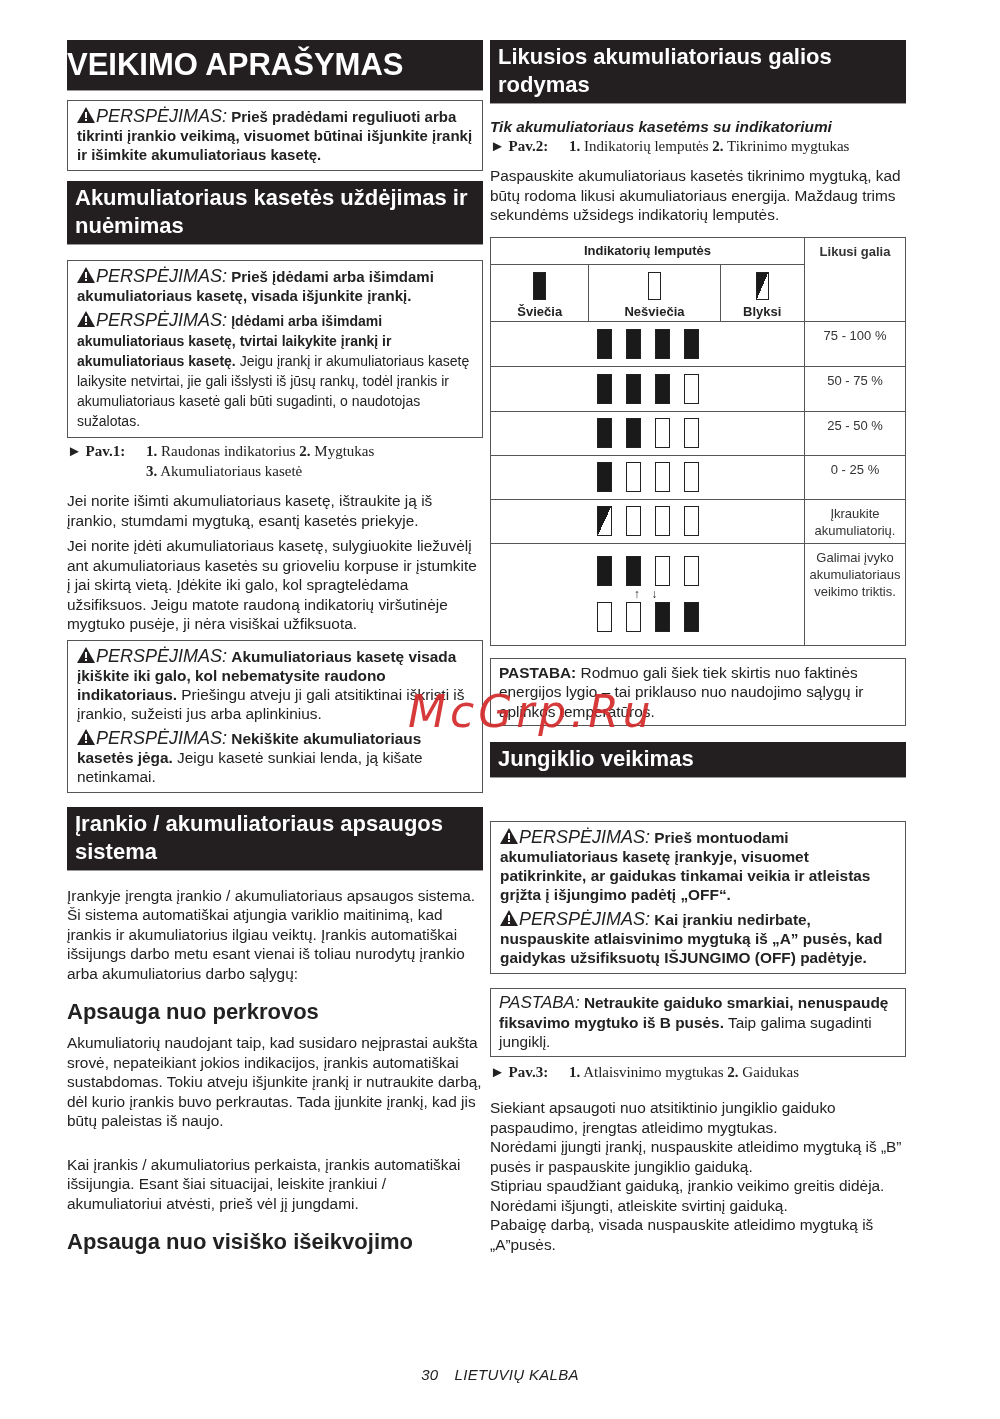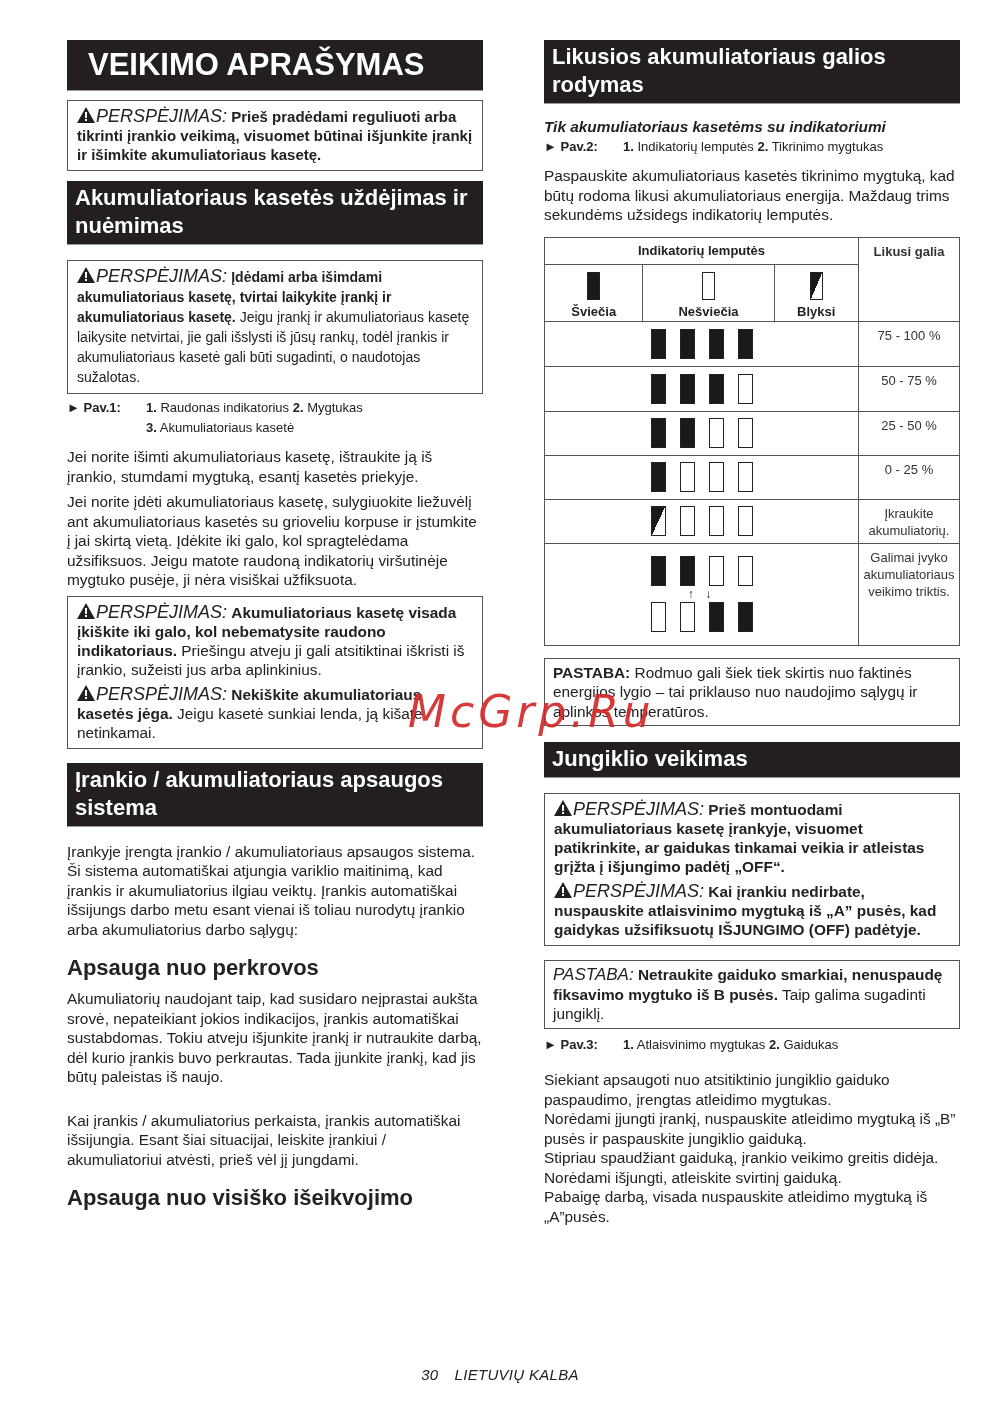--- a/index.html
+++ b/index.html
@@ -1,32 +1,32 @@
 <!DOCTYPE html>
 <html><head>
 <meta charset="utf-8">
 <style>
   html, body { margin: 0; padding: 0; background: #ffffff; }
   body { width: 1000px; height: 1419px; position: relative; overflow: hidden;
          font-family: "Liberation Sans", sans-serif; color: #222; }
   .col { position: absolute; top: 40px; }
   .col-left { left: 67px; width: 416px; }
-  .col-right { left: 544px; width: 416px; }
+  .col-right { left: 490px; width: 416px; }
   .banner { background: #231f20; color: #fff; font-weight: bold; box-shadow: 0 1px 0 #999; }
-  .banner-main { font-size: 31px; padding: 6px 8px 6px 21px; height: 38px; line-height: 38px; }
+  .banner-main { font-size: 31px; padding: 6px 8px 6px 0; height: 38px; line-height: 38px; }
   .banner-sec { font-size: 22px; line-height: 28px; padding: 3px 8px 4px 8px; }
   .warnbox { border: 1.5px solid #555; padding: 6px 8px 6px 9px; font-size: 15px; line-height: 19px; }
   .warnbox p { margin: 0 0 6px 0; }
   .warnbox p:last-child { margin-bottom: 0; }
   .wlabel { font-style: italic; font-size: 18px; font-weight: normal; }
   .b { font-weight: bold; }
   .small { font-size: 14px; line-height: 19px; }
   .tri { display: inline-block; width: 18px; height: 16px; vertical-align: -1px; margin-right: 1px; }
   .body-text { font-size: 15.4px; line-height: 19.5px; margin: 0; }
-  .fig { font-size: 13px; line-height: 19.5px; display: flex; }
+  .fig { font-size: 15px; line-height: 19.5px; display: flex; font-family: Liberation Serif, serif; }
   .fig .lab { width: 79px; font-weight: bold; flex: none; }
   .fig .items { flex: 1; }
   h3.sub { font-size: 22px; font-weight: bold; margin: 0; line-height: 26px; }
   .note { border: 1.5px solid #555; padding: 4px 8px; font-size: 15.4px; line-height: 19.5px; }
   .note .nlabel { font-style: italic; font-size: 17px; }
   table.ind { border-collapse: collapse; width: 416px; font-size: 13px; }
   table.ind td, table.ind th { border: 1.5px solid #555; padding: 0; }
   table.ind th { font-weight: bold; height: 26px; font-size: 13px; }
   .lamp { display: inline-block; width: 15px; height: 30px; border: 1.3px solid #222; box-sizing: border-box; margin: 0 7px; vertical-align: middle; }
   .lamp.on { background: #1a1a1a; }
@@ -65,20 +65,28 @@
   <div class="banner banner-sec">Akumuliatoriaus kasetės uždėjimas ir nuėmimas</div>
   <div class="gap16"></div>
 
   <div class="warnbox">
     <p>
       <svg class="tri" viewBox="0 0 18 16">
           <path d="M9 0 L18 16 L0 16 Z" fill="#231f20"></path>
           <rect x="8" y="5" width="2" height="6" fill="#fff"></rect>
           <rect x="8" y="12" width="2" height="2" fill="#fff"></rect>
         </svg><span class="wlabel">PERSPĖJIMAS:</span>
+      <span class="b">Prieš įdėdami arba išimdami akumuliatoriaus kasetę, visada išjunkite įrankį.</span>
+    </p>
+    <p>
+      <svg class="tri" viewBox="0 0 18 16">
+          <path d="M9 0 L18 16 L0 16 Z" fill="#231f20"></path>
+          <rect x="8" y="5" width="2" height="6" fill="#fff"></rect>
+          <rect x="8" y="12" width="2" height="2" fill="#fff"></rect>
+        </svg><span class="wlabel">PERSPĖJIMAS:</span>
       <span class="b small">Įdėdami arba išimdami akumuliatoriaus kasetę, tvirtai laikykite įrankį ir akumuliatoriaus kasetę.</span><span class="small"> Jeigu įrankį ir akumuliatoriaus kasetę laikysite netvirtai, jie gali išslysti iš jūsų rankų, todėl įrankis ir akumuliatoriaus kasetė gali būti sugadinti, o naudotojas sužalotas.</span>
     </p>
   </div>
   <div class="gap4"></div>
 
   <div class="fig">
     <div class="lab">► Pav.1:</div>
     <div class="items">
       <span class="b">1.</span><span> Raudonas indikatorius </span><span class="b">2.</span><span> Mygtukas</span><br>
       <span class="b">3.</span><span> Akumuliatoriaus kasetė</span>
@@ -189,21 +197,21 @@
   <div class="gap12"></div>
 
   <div class="note">
     <span class="b">PASTABA:</span><span> Rodmuo gali šiek tiek skirtis nuo faktinės energijos lygio – tai priklauso nuo naudojimo sąlygų ir aplinkos temperatūros.</span>
   </div>
   <div class="gap16"></div>
 
   <div class="banner banner-sec">Jungiklio veikimas</div>
   <div class="gap16"></div>
 
-  <div class="warnbox" style="font-size:15.4px;">
+  <div class="warnbox" style="font-size:15.4px;margin-top:28px;">
     <p>
       <svg class="tri" viewBox="0 0 18 16">
           <path d="M9 0 L18 16 L0 16 Z" fill="#231f20"></path>
           <rect x="8" y="5" width="2" height="6" fill="#fff"></rect>
           <rect x="8" y="12" width="2" height="2" fill="#fff"></rect>
         </svg><span class="wlabel">PERSPĖJIMAS:</span>
       <span class="b">Prieš montuodami akumuliatoriaus kasetę įrankyje, visuomet patikrinkite, ar gaidukas tinkamai veikia ir atleistas grįžta į išjungimo padėtį „OFF“.</span>
     </p>
     <p>
       <svg class="tri" viewBox="0 0 18 16">

